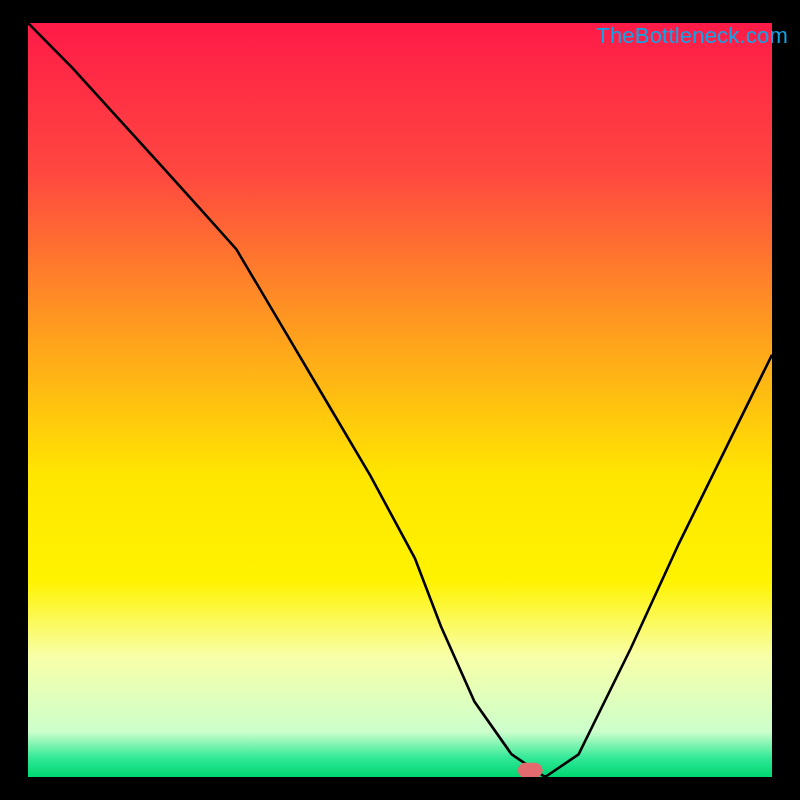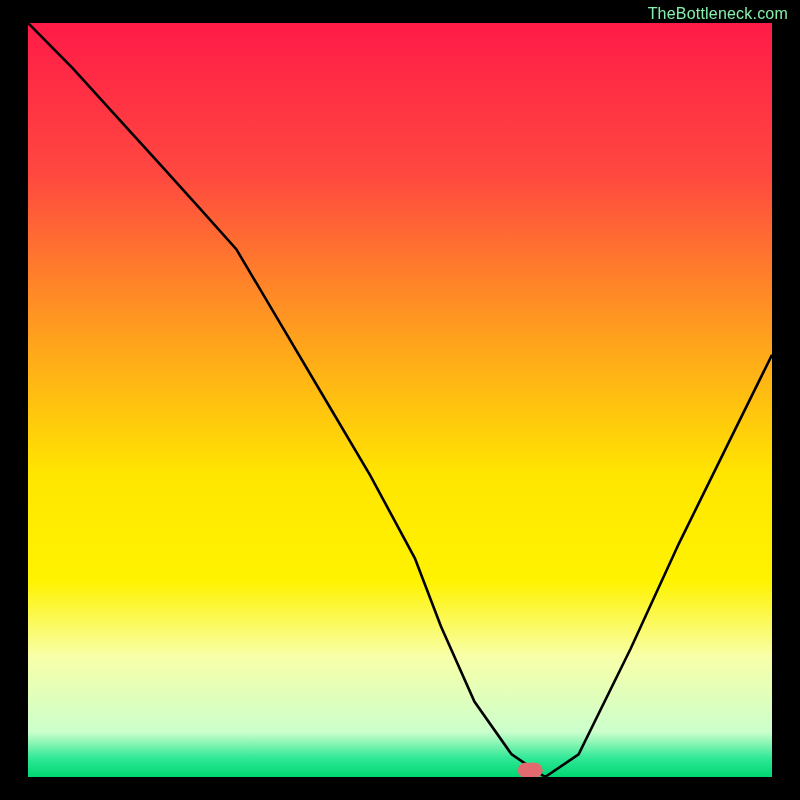--- a/index.html
+++ b/index.html
@@ -12,24 +12,24 @@
     font-family: Arial, Helvetica, sans-serif;
   }
   .frame {
     position: relative;
     width: 800px;
     height: 800px;
     background: #000;
   }
   .attribution {
     position: absolute;
-    top: 5px;
+    top: 23px;
     right: 12px;
-    color: #86efac;
-    font-size: 16px;
+    color: #0ea5e9;
+    font-size: 22px;
     letter-spacing: 0.2px;
     z-index: 20;
   }
   .plot {
     position: absolute;
     left: 28px;
     top: 23px;
     width: 744px;
     height: 754px;
   }

